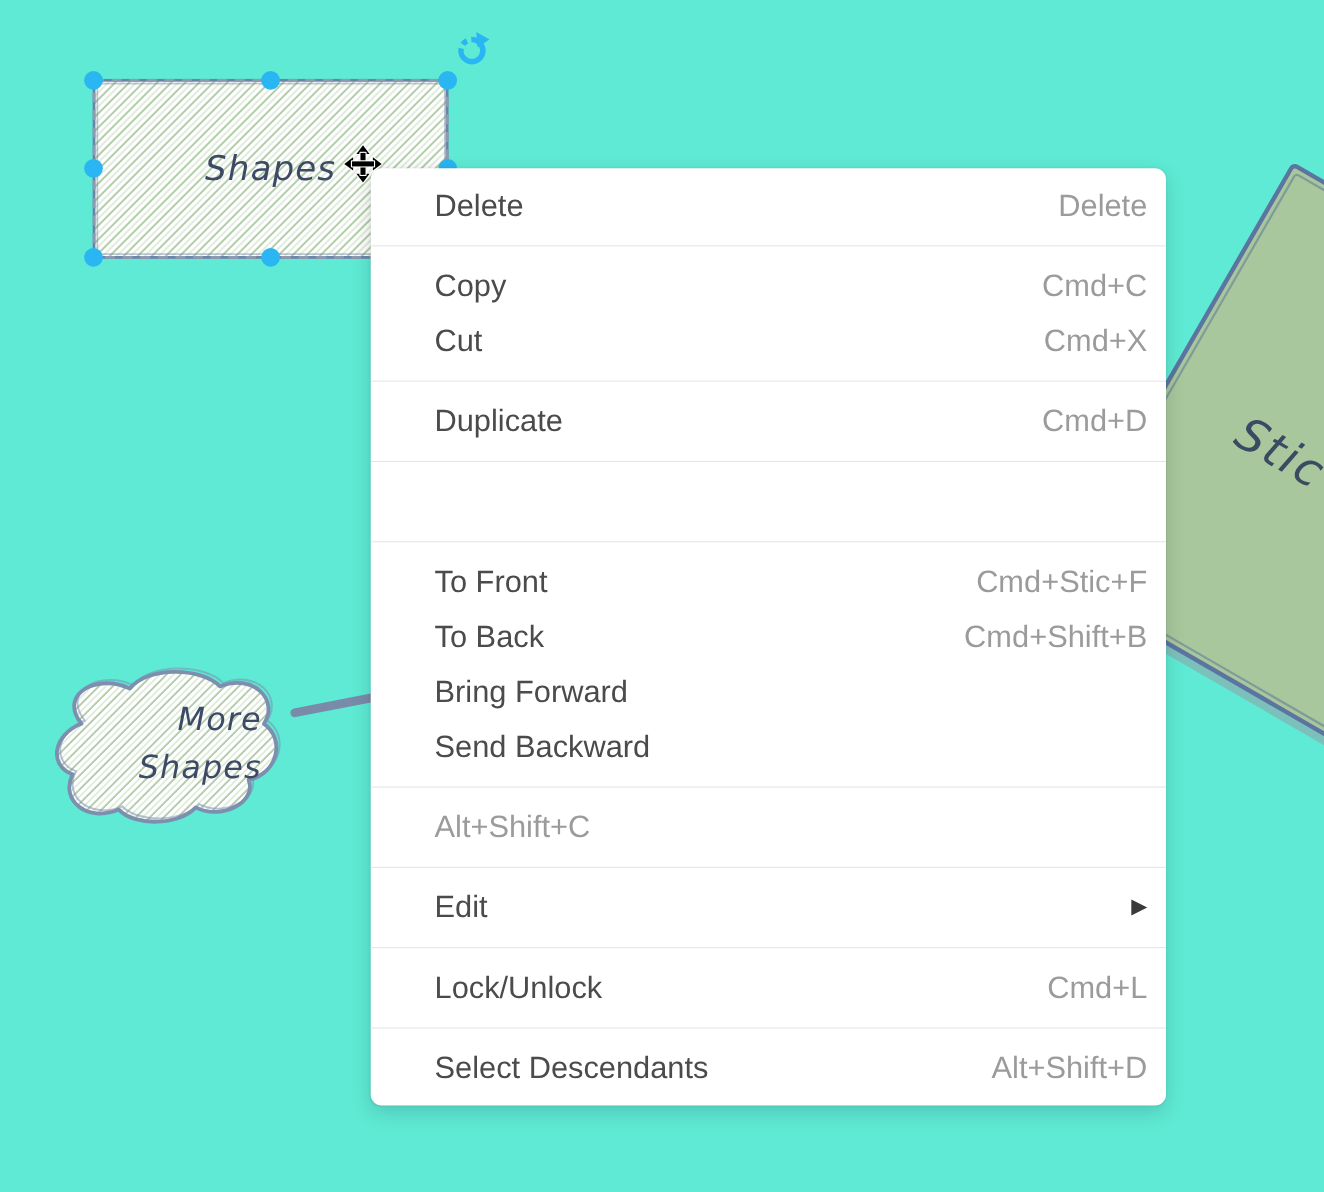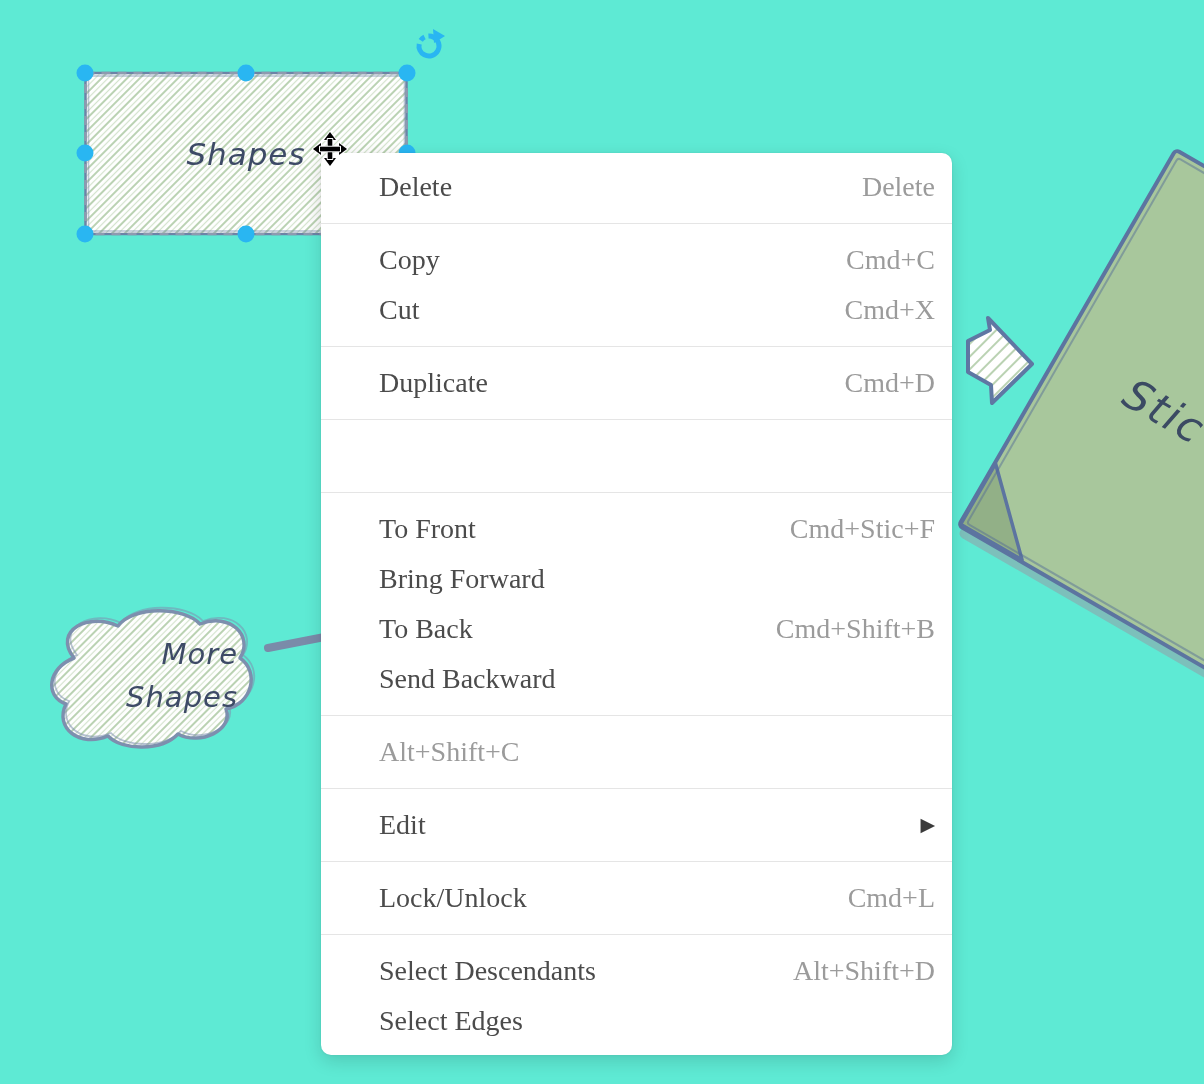--- a/index.html
+++ b/index.html
@@ -25,23 +25,23 @@
     transform:rotate(30deg);transform-origin:0 0;background:#a8c79c;
     border:4px solid #5c74a0;border-radius:6px;z-index:1;
     box-shadow:5px 8px 0 -1px rgba(150,156,165,.55);}
   .note::after{content:"";position:absolute;inset:3px;border:2px solid rgba(80,105,150,.45);
     border-radius:4px;pointer-events:none;}
   .note-label{position:absolute;left:76px;top:206px;font-size:42px;color:#3b4a63;
     font-family:"DejaVu Sans",sans-serif;font-style:italic;letter-spacing:2px;}
   .note-fold{position:absolute;left:-4px;bottom:-4px;}
 
   
-  .menu{position:absolute;left:321px;top:153px;width:631px;background:#ffffff;
+  .menu{position:absolute;left:337px;top:153px;width:723px;background:#ffffff;
     border-radius:10px;padding:9px 0;z-index:10;
-    box-shadow:0 0 2px rgba(0,0,0,.10),0 6px 18px rgba(0,0,0,.14);font-family:Liberation Serif, serif;}
+    box-shadow:0 0 2px rgba(0,0,0,.10),0 6px 18px rgba(0,0,0,.14);}
   .mi{display:flex;justify-content:space-between;align-items:center;height:50px;
     padding:0 17px 0 58px;font-size:28px;color:#4b4b4b;cursor:default;}
   .mi-label{white-space:nowrap;}
   .mi-sc{color:#9b9b9b;white-space:nowrap;}
   .mi-arrow{color:#3a3a3a;font-size:19px;line-height:50px;}
   .msep{height:1px;background:#e5e5e5;margin:11px 0;}
 
   .cursor-svg{position:absolute;left:311px;top:130px;z-index:60;}
 </style>
 </head>
@@ -153,28 +153,28 @@
       </div>
     </div>
     <div class="msep"></div>
 
     <div class="menu-group">
       <div class="mi">
         <span class="mi-label">To Front</span>
         <span class="mi-sc">Cmd+Stic+F</span>
       </div>
       <div class="mi">
+        <span class="mi-label">To Back</span>
+        <span class="mi-sc">Cmd+Shift+B</span>
+      </div>
+      <div class="mi">
         <span class="mi-label">Bring Forward</span>
         <span class="mi-sc"></span>
       </div>
       <div class="mi">
-        <span class="mi-label">To Back</span>
-        <span class="mi-sc">Cmd+Shift+B</span>
-      </div>
-      <div class="mi">
         <span class="mi-label">Send Backward</span>
         <span class="mi-sc"></span>
       </div>
     </div>
     <div class="msep"></div>
 
     <div class="menu-group">
       <div class="mi">
         <span class="mi-sc">Alt+Shift+C</span>
       </div>
@@ -194,24 +194,20 @@
         <span class="mi-label">Lock/Unlock</span>
         <span class="mi-sc">Cmd+L</span>
       </div>
     </div>
     <div class="msep"></div>
 
     <div class="menu-group">
       <div class="mi">
         <span class="mi-label">Select Descendants</span>
         <span class="mi-sc">Alt+Shift+D</span>
-      </div>
-      <div class="mi">
-        <span class="mi-label">Select Edges</span>
-        <span class="mi-sc"></span>
       </div>
     </div>
 
   </div>
 
   <svg class="cursor-svg" width="38" height="38" viewBox="0 0 38 38">
     <g fill="#000000" stroke="#ffffff" stroke-width="2" paint-order="stroke" stroke-linejoin="round">
       <polygon points="19,2 13,10 25,10"></polygon>
       <polygon points="19,36 13,28 25,28"></polygon>
       <polygon points="2,19 10,13 10,25"></polygon>

